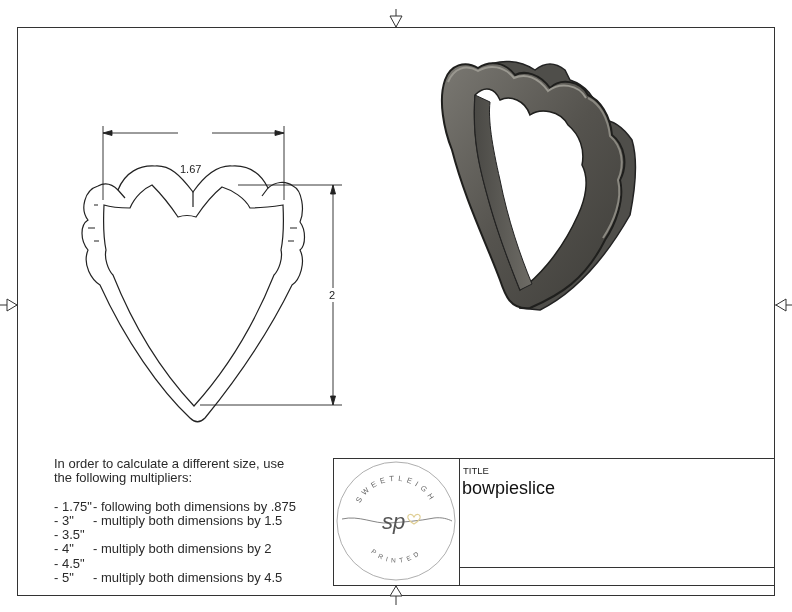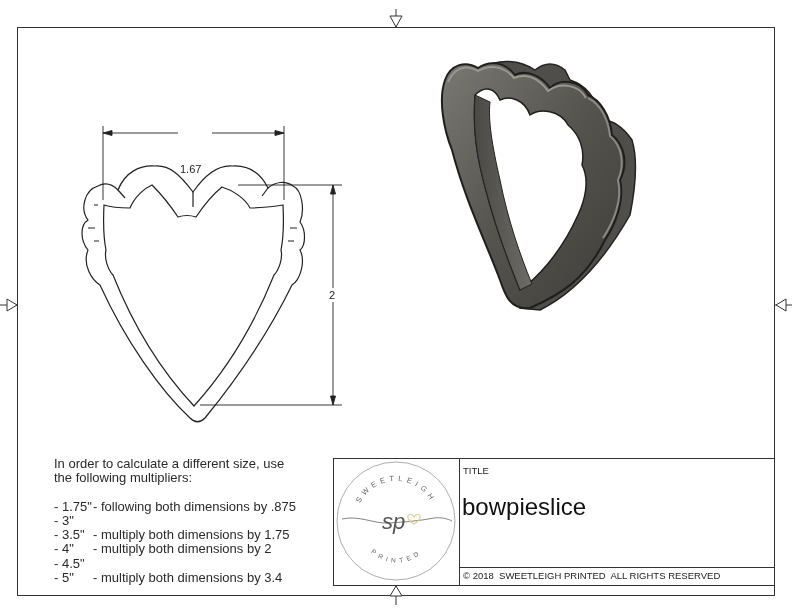--- a/index.html
+++ b/index.html
@@ -8,21 +8,21 @@
     #frame { left: 17px; top: 27px; width: 758px; height: 569px; border: 1px solid #333; box-sizing: border-box; }
     .notes { left: 54px; top: 457px; font-size: 13px; line-height: 14.3px; color: #2a2a2a; }
     .notes .intro { width: 240px; }
     .notes .list { margin-top: 14px; }
     .notes .row { display: flex; }
     .notes .sz { width: 39px; white-space: pre; }
     #titleblock { left: 333px; top: 458px; width: 442px; height: 128px; border: 1px solid #333; box-sizing: border-box; }
     #logo-cell { left: 0; top: 0; width: 125px; height: 126px; border-right: 1px solid #333; }
     #title-cell { left: 125px; top: 0; right: 0; height: 108px; border-bottom: 1px solid #333; }
     .title-label { left: 4px; top: 6px; font-size: 9.5px; color: #222; }
-    .title-value { left: 3px; top: 19px; font-size: 24px; color: #111; margin-top: 15px; }
+    .title-value { left: 3px; top: 19px; font-size: 18px; color: #111; }
     .copyright { left: 129px; top: 111px; font-size: 9.5px; color: #222; white-space: pre; }
     svg text { font-family: "Liberation Sans", sans-serif; }
   </style>
 </head>
 <body>
 
 <div id="frame" class="abs"></div>
 
 <svg class="abs" style="left:0;top:0" width="792" height="612">
   <g stroke="#333" fill="#fff" stroke-width="1">
@@ -139,35 +139,35 @@
 
 <div class="abs notes">
   <div class="intro">In order to calculate a different size, use the following multipliers:</div>
   <div class="list">
     <div class="row">
         <span class="sz">- 1.75"</span>
         <span>- following both dimensions by .875</span>
       </div>
     <div class="row">
         <span class="sz">- 3"</span>
+        <span>- multiply both dimensions by 1.5</span>
       </div>
     <div class="row">
         <span class="sz">- 3.5"</span>
-        <span>- multiply both dimensions by 1.75</span>
       </div>
     <div class="row">
         <span class="sz">- 4"</span>
         <span>- multiply both dimensions by 2</span>
       </div>
     <div class="row">
         <span class="sz">- 4.5"</span>
       </div>
     <div class="row">
         <span class="sz">- 5"</span>
-        <span>- multiply both dimensions by 3.4</span>
+        <span>- multiply both dimensions by 4.5</span>
       </div>
   </div>
 </div>
 
 <div id="titleblock" class="abs">
   <div id="logo-cell" class="abs">
     <svg width="125" height="126" viewBox="0 0 125 126">
       <defs>
         <path id="arcTop" d="M22,62 A40,40 0 0 1 102,62"></path>
         <path id="arcBot" d="M28,78 A36,36 0 0 0 97,78"></path>
@@ -181,14 +181,13 @@
       </text>
       <path d="M8,60 C25,56 40,65 55,64 C70,63 85,62 100,59 C108,58 114,60 118,62" fill="none" stroke="#666" stroke-width="0.8"></path>
       <text x="48" y="70" font-size="22" font-style="italic" fill="#555" font-family="Liberation Serif, serif">sp</text>
       <path d="M80,58 C78,54 73,55 74,59 C75,62 80,65 80,65 C80,65 85,62 86,59 C87,55 82,54 80,58 Z" fill="none" stroke="#e0cf95" stroke-width="1.2"></path>
     </svg>
   </div>
   <div id="title-cell" class="abs">
     <div class="abs title-label">TITLE</div>
     <div class="abs title-value">bowpieslice</div>
   </div>
-  <div class="abs copyright">© 2018  SWEETLEIGH PRINTED  ALL RIGHTS RESERVED</div>
 </div>
 
 </body></html>

